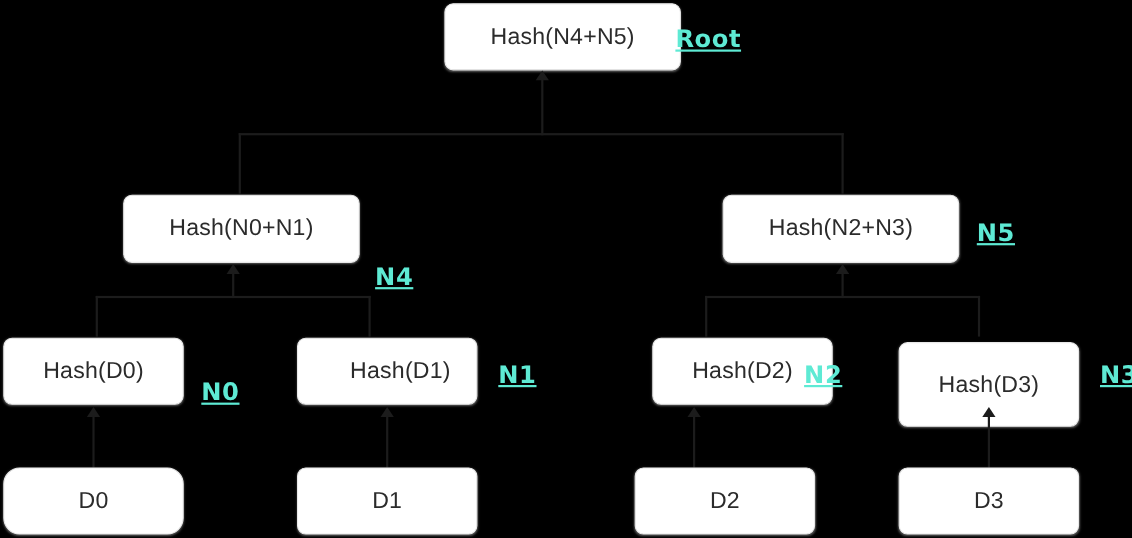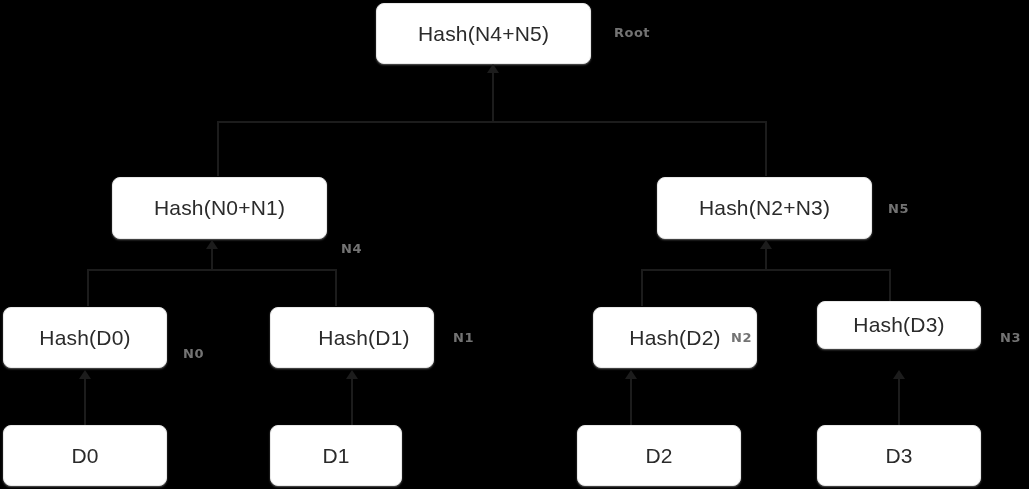--- a/index.html
+++ b/index.html
@@ -26,27 +26,28 @@
     align-items: center;
     justify-content: center;
     color: #2b2b2b;
     font-size: 21px;
     font-weight: 400;
     letter-spacing: 0.2px;
     white-space: nowrap;
   }
   .node-label {
     position: absolute;
-    color: #737373;
-    font-size: 13px;
+    color: #5eead4;
+    font-size: 22px;
     font-weight: 700;
     font-family: "DejaVu Sans", sans-serif;
     letter-spacing: 0.5px;
     white-space: nowrap;
     line-height: 1;
+    text-decoration: underline;
   }
   .edge-v {
     position: absolute;
     width: 2px;
     background: #1c1c1c;
   }
   .edge-h {
     position: absolute;
     height: 2px;
     background: #1c1c1c;
@@ -58,21 +59,21 @@
     border-left: 6px solid transparent;
     border-right: 6px solid transparent;
     border-bottom: 9px solid #1c1c1c;
   }
 </style>
 </head>
 <body>
 
 <div id="canvas">
 
-  <div class="node" style="left:376px; top:3px; width:215px; height:61px;">Hash(N4+N5)</div>
+  <div class="node" style="left:404px; top:3px; width:215px; height:61px;">Hash(N4+N5)</div>
   <div class="node-label" style="left:614px; top:26px;">Root</div>
 
   <div class="arrow-head" style="left:487px; top:64px;"></div>
   <div class="edge-v" style="left:492px; top:72px; height:51px;"></div>
   <div class="edge-h" style="left:217px; top:121px; width:550px;"></div>
   <div class="edge-v" style="left:217px; top:121px; height:55px;"></div>
   <div class="edge-v" style="left:765px; top:121px; height:55px;"></div>
 
   <div class="node" style="left:112px; top:177px; width:215px; height:62px;">Hash(N0+N1)</div>
   <div class="node-label" style="left:341px; top:202px;margin-top:40px;">N4</div>
@@ -94,33 +95,33 @@
 
   <div class="node" style="left:3px; top:307px; width:164px; height:61px;">Hash(D0)</div>
   <div class="node-label" style="left:183px; top:331px;margin-top:16px;">N0</div>
 
   <div class="node" style="left:270px; top:307px; width:164px; height:61px;padding-left:24px;">Hash(D1)</div>
   <div class="node-label" style="left:453px; top:331px;">N1</div>
 
   <div class="node" style="left:549px; top:307px; width:164px; height:61px;margin-left:44px;">Hash(D2)</div>
   <div class="node-label" style="left:731px; top:331px;">N2</div>
 
-  <div class="node" style="left:817px; top:301px; width:164px; height:48px;">Hash(D3)</div>
+  <div class="node" style="left:817px; top:311px; width:164px; height:77px;">Hash(D3)</div>
   <div class="node-label" style="left:1000px; top:331px;">N3</div>
 
   <div class="arrow-head" style="left:79px; top:370px;"></div>
   <div class="edge-v" style="left:84px; top:378px; height:47px;"></div>
 
   <div class="arrow-head" style="left:346px; top:370px;"></div>
   <div class="edge-v" style="left:351px; top:378px; height:47px;"></div>
 
   <div class="arrow-head" style="left:625px; top:370px;"></div>
   <div class="edge-v" style="left:630px; top:378px; height:47px;"></div>
 
   <div class="arrow-head" style="left:893px; top:370px;"></div>
   <div class="edge-v" style="left:898px; top:378px; height:47px;"></div>
 
-  <div class="node" style="left:3px; top:425px; width:164px; height:61px;">D0</div>
-  <div class="node" style="left:270px; top:425px; width:132px; height:61px;">D1</div>
+  <div class="node" style="left:3px; top:425px; width:164px; height:61px;border-radius:15px;">D0</div>
+  <div class="node" style="left:270px; top:425px; width:164px; height:61px;">D1</div>
   <div class="node" style="left:549px; top:425px; width:164px; height:61px;margin-left:28px;">D2</div>
   <div class="node" style="left:817px; top:425px; width:164px; height:61px;">D3</div>
 
 </div>
 
 </body></html>

